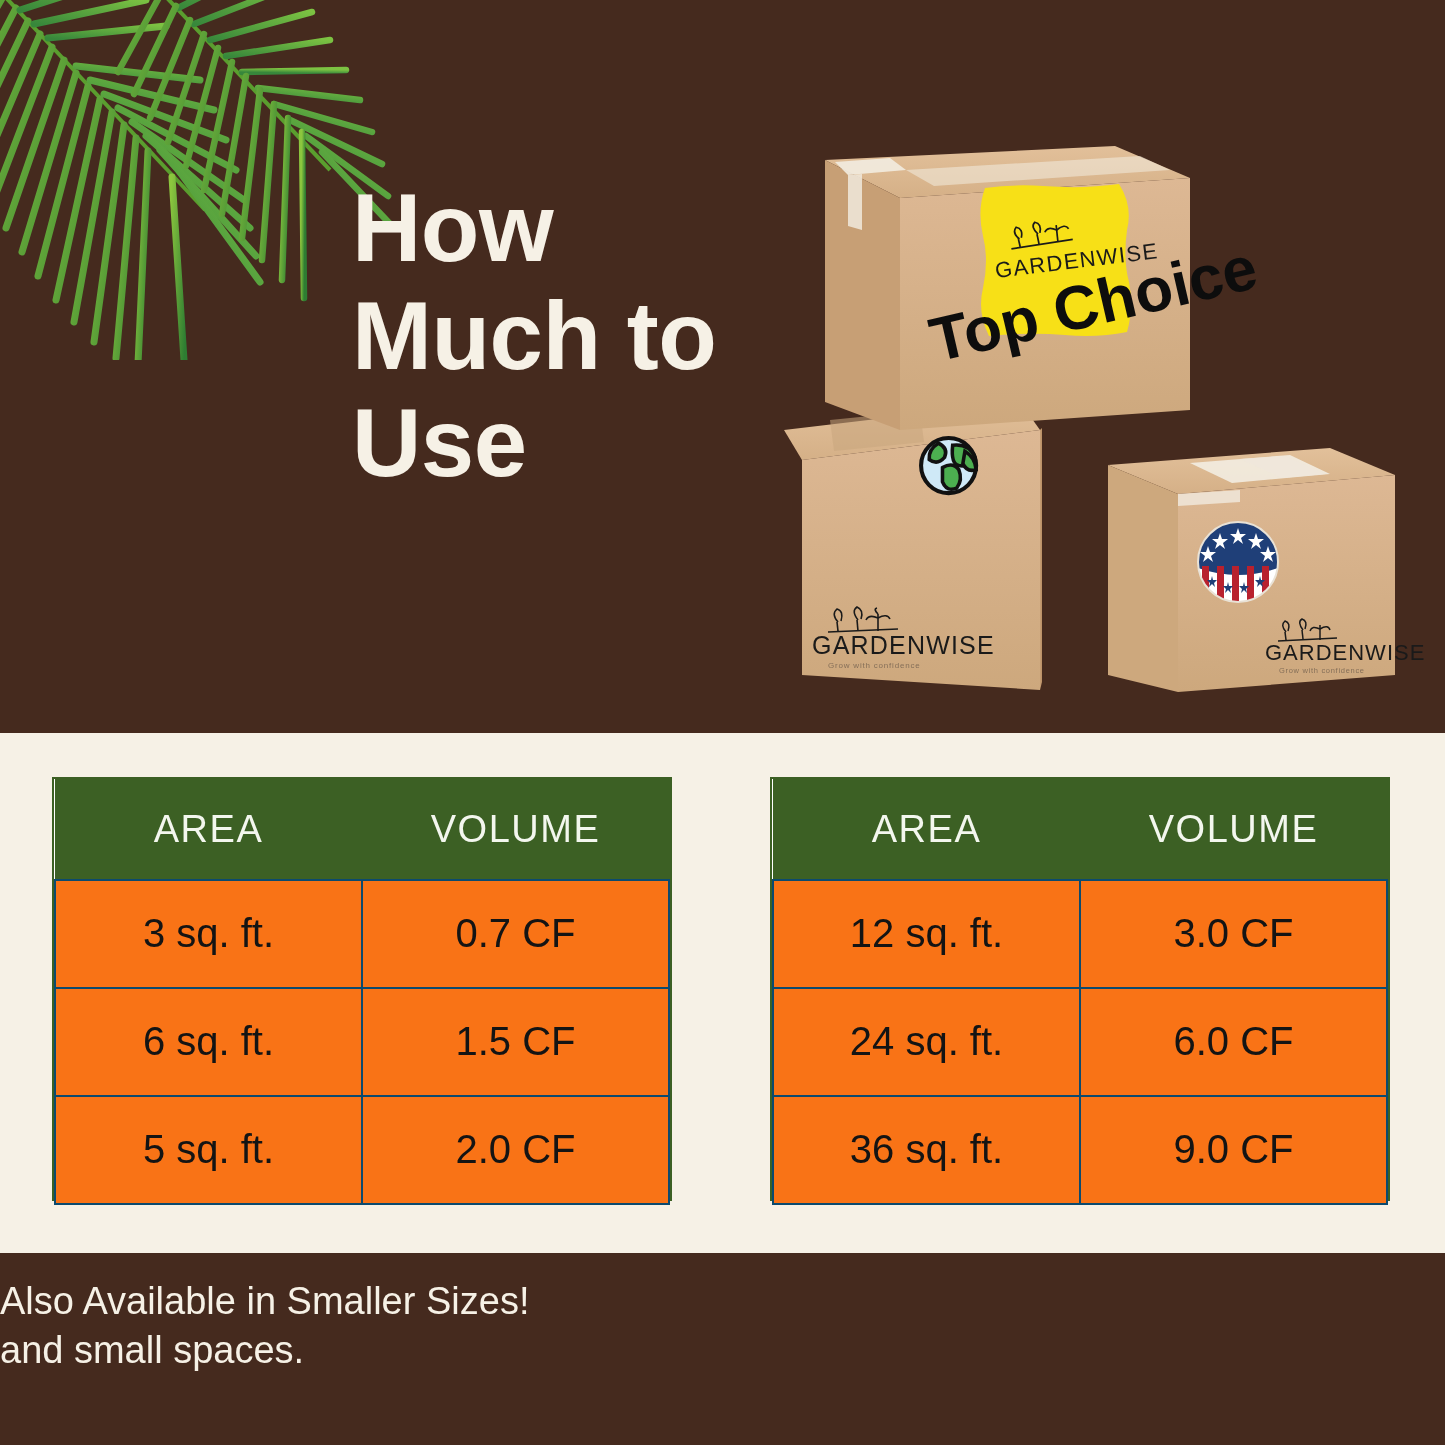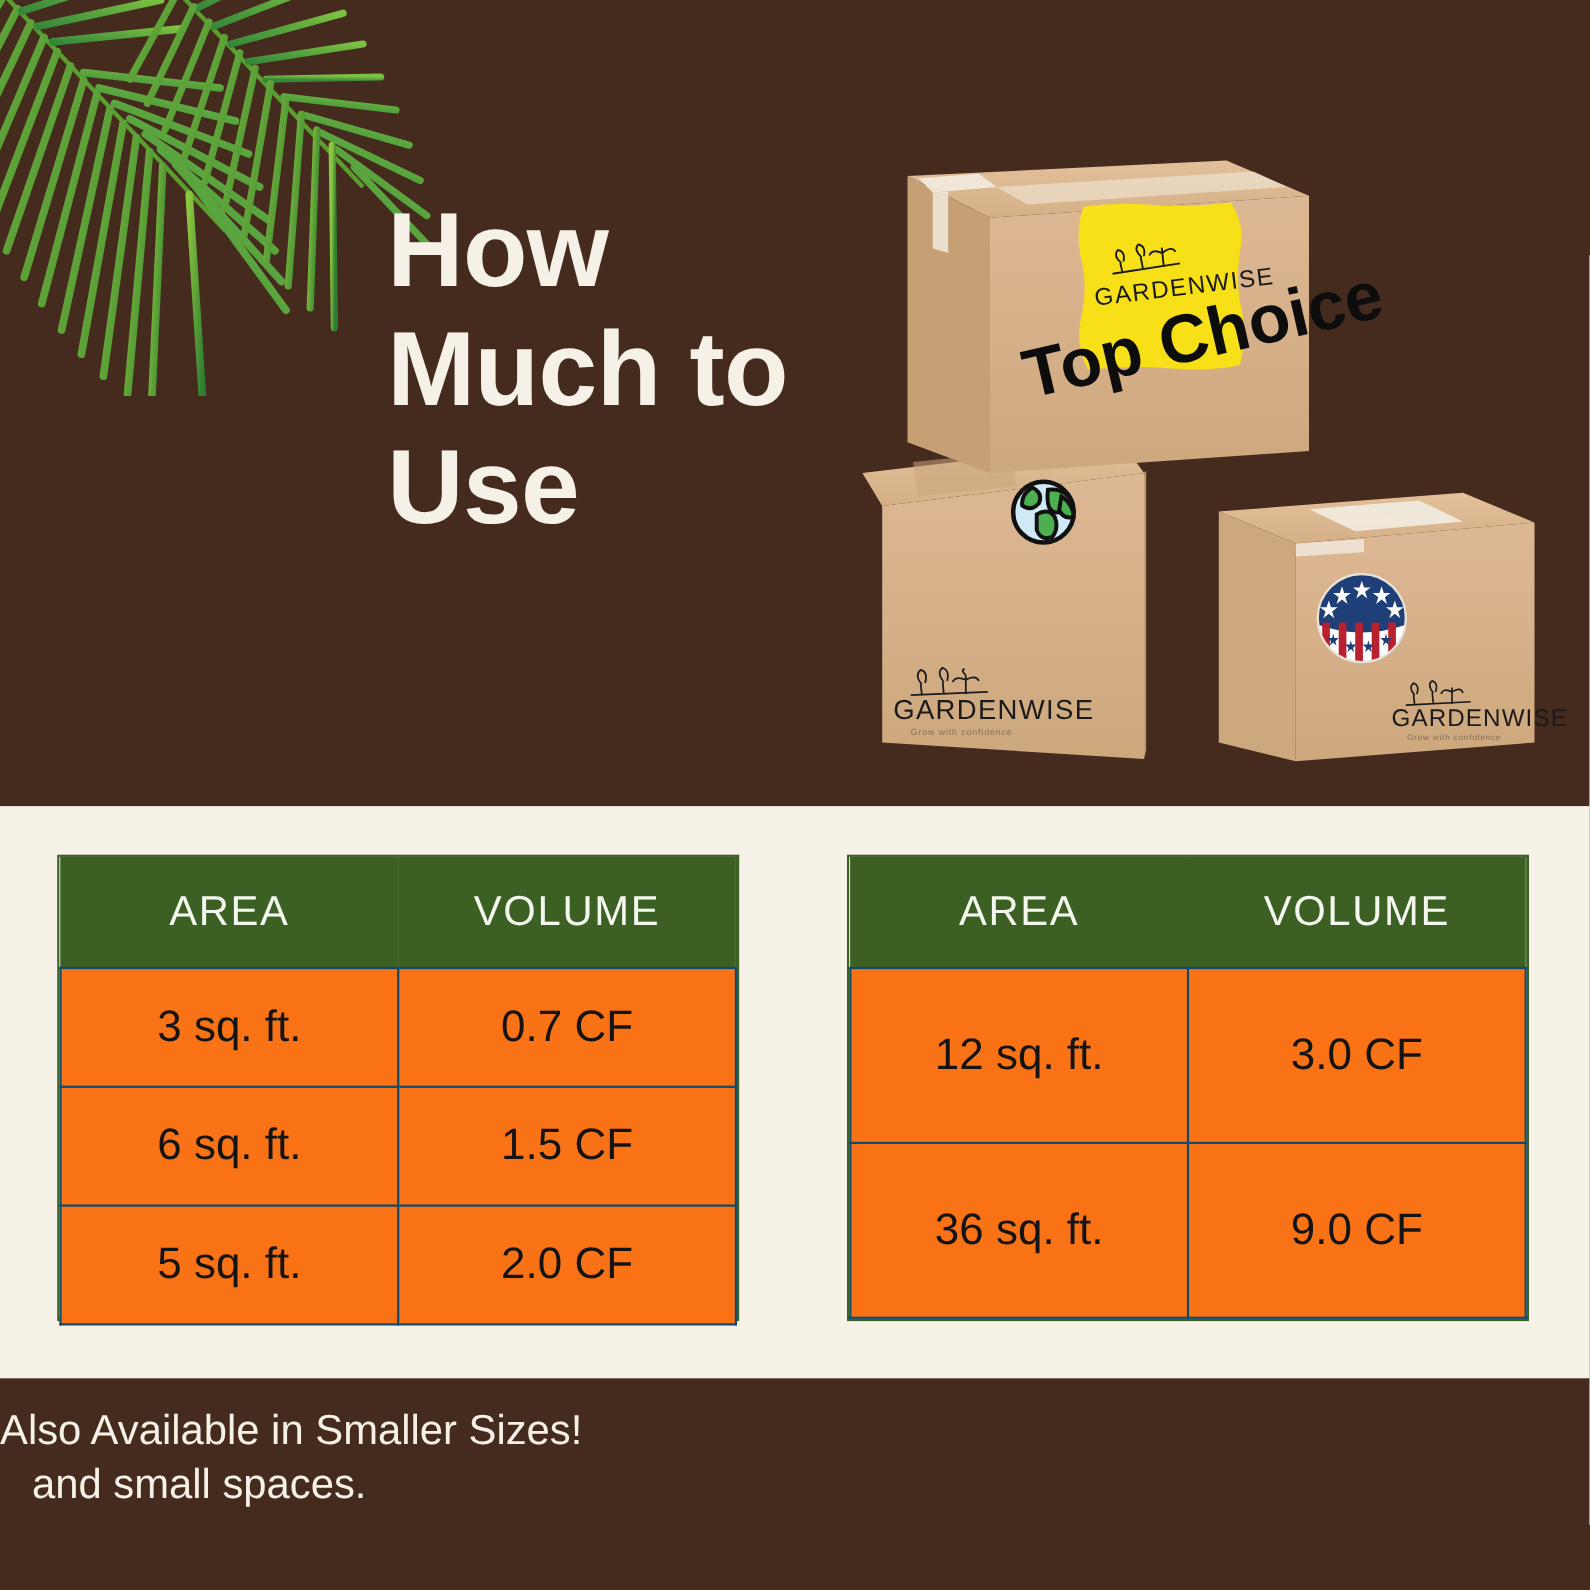--- a/index.html
+++ b/index.html
@@ -66,21 +66,21 @@
   }
 
   
   .footer {
     position: absolute; left: 0; top: 1277px; width: 1177px;
     text-align: left; color: #f6f1e6;
     font-size: 38px; line-height: 1.3; font-weight: 400;
   }
   .footer .l1 { display: block; }
   .footer .l2 { display: block; }
-  .footer .l3 { display: block; margin-left: 29px; }
+  .footer .l3 { display: block; }
 </style>
 </head>
 <body>
 
 <div class="page">
 
   <div class="band-top"></div>
   <div class="band-mid"></div>
   <div class="band-bottom"></div>
 
@@ -339,20 +339,24 @@
             <th>AREA</th>
             <th>VOLUME</th>
           </tr>
         </thead>
         <tbody>
           <tr>
             <td>12 sq. ft.</td>
             <td>3.0 CF</td>
           </tr>
           <tr>
+            <td>24 sq. ft.</td>
+            <td>6.0 CF</td>
+          </tr>
+          <tr>
             <td>36 sq. ft.</td>
             <td>9.0 CF</td>
           </tr>
         </tbody>
       </table>
     </div>
   </div>
 
   <div class="footer">
     <span class="l1">Also Available in Smaller Sizes!</span>

